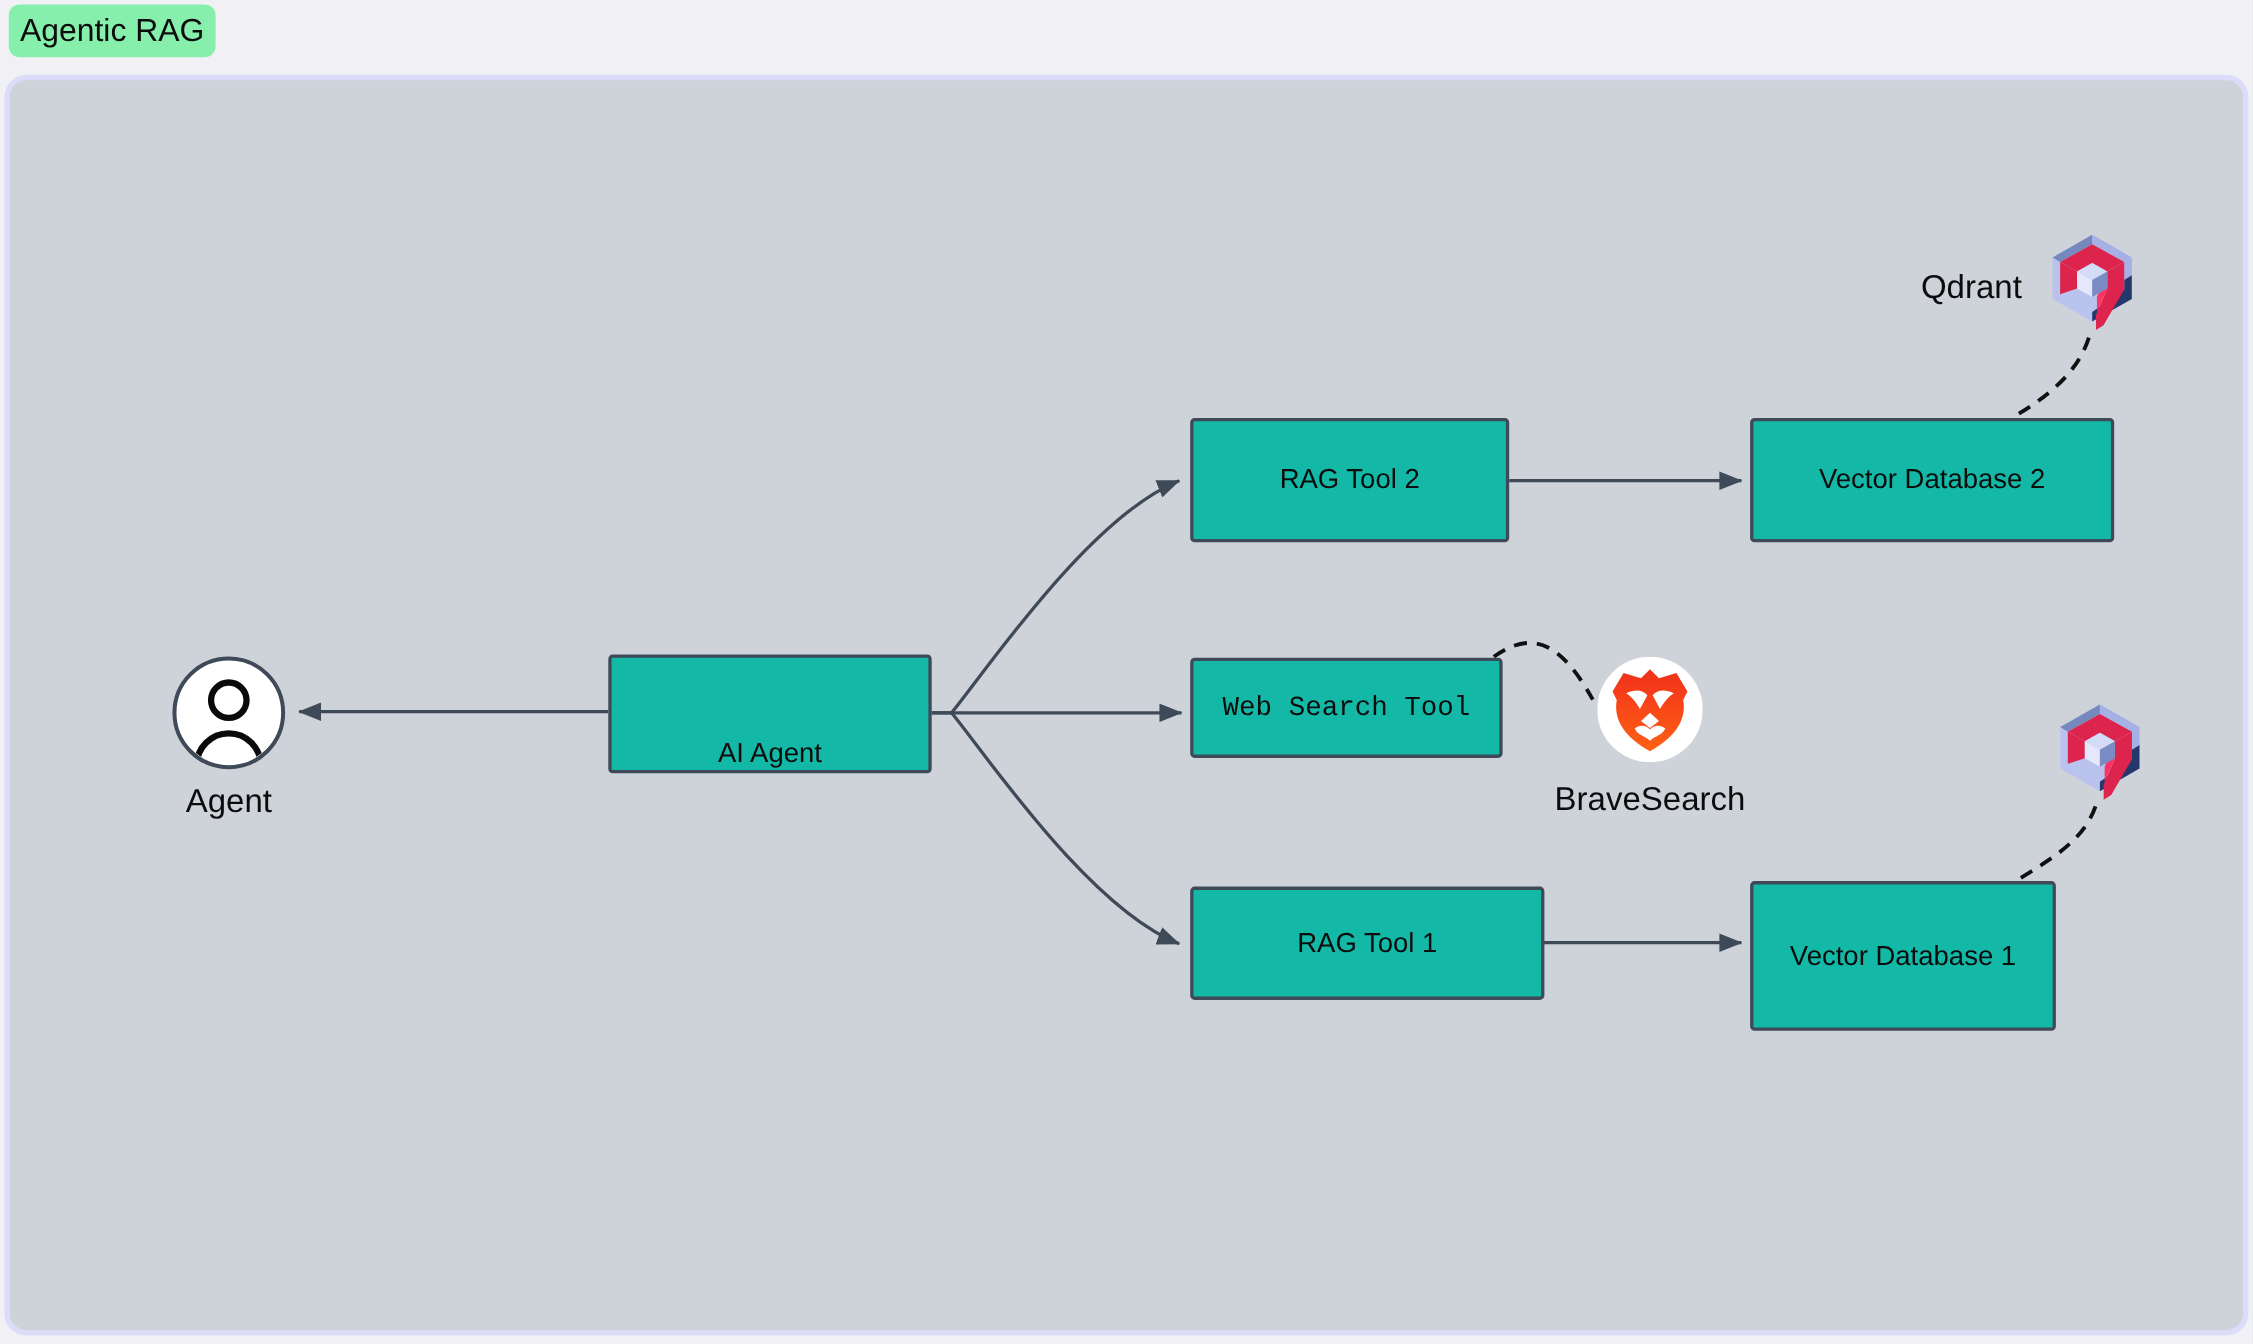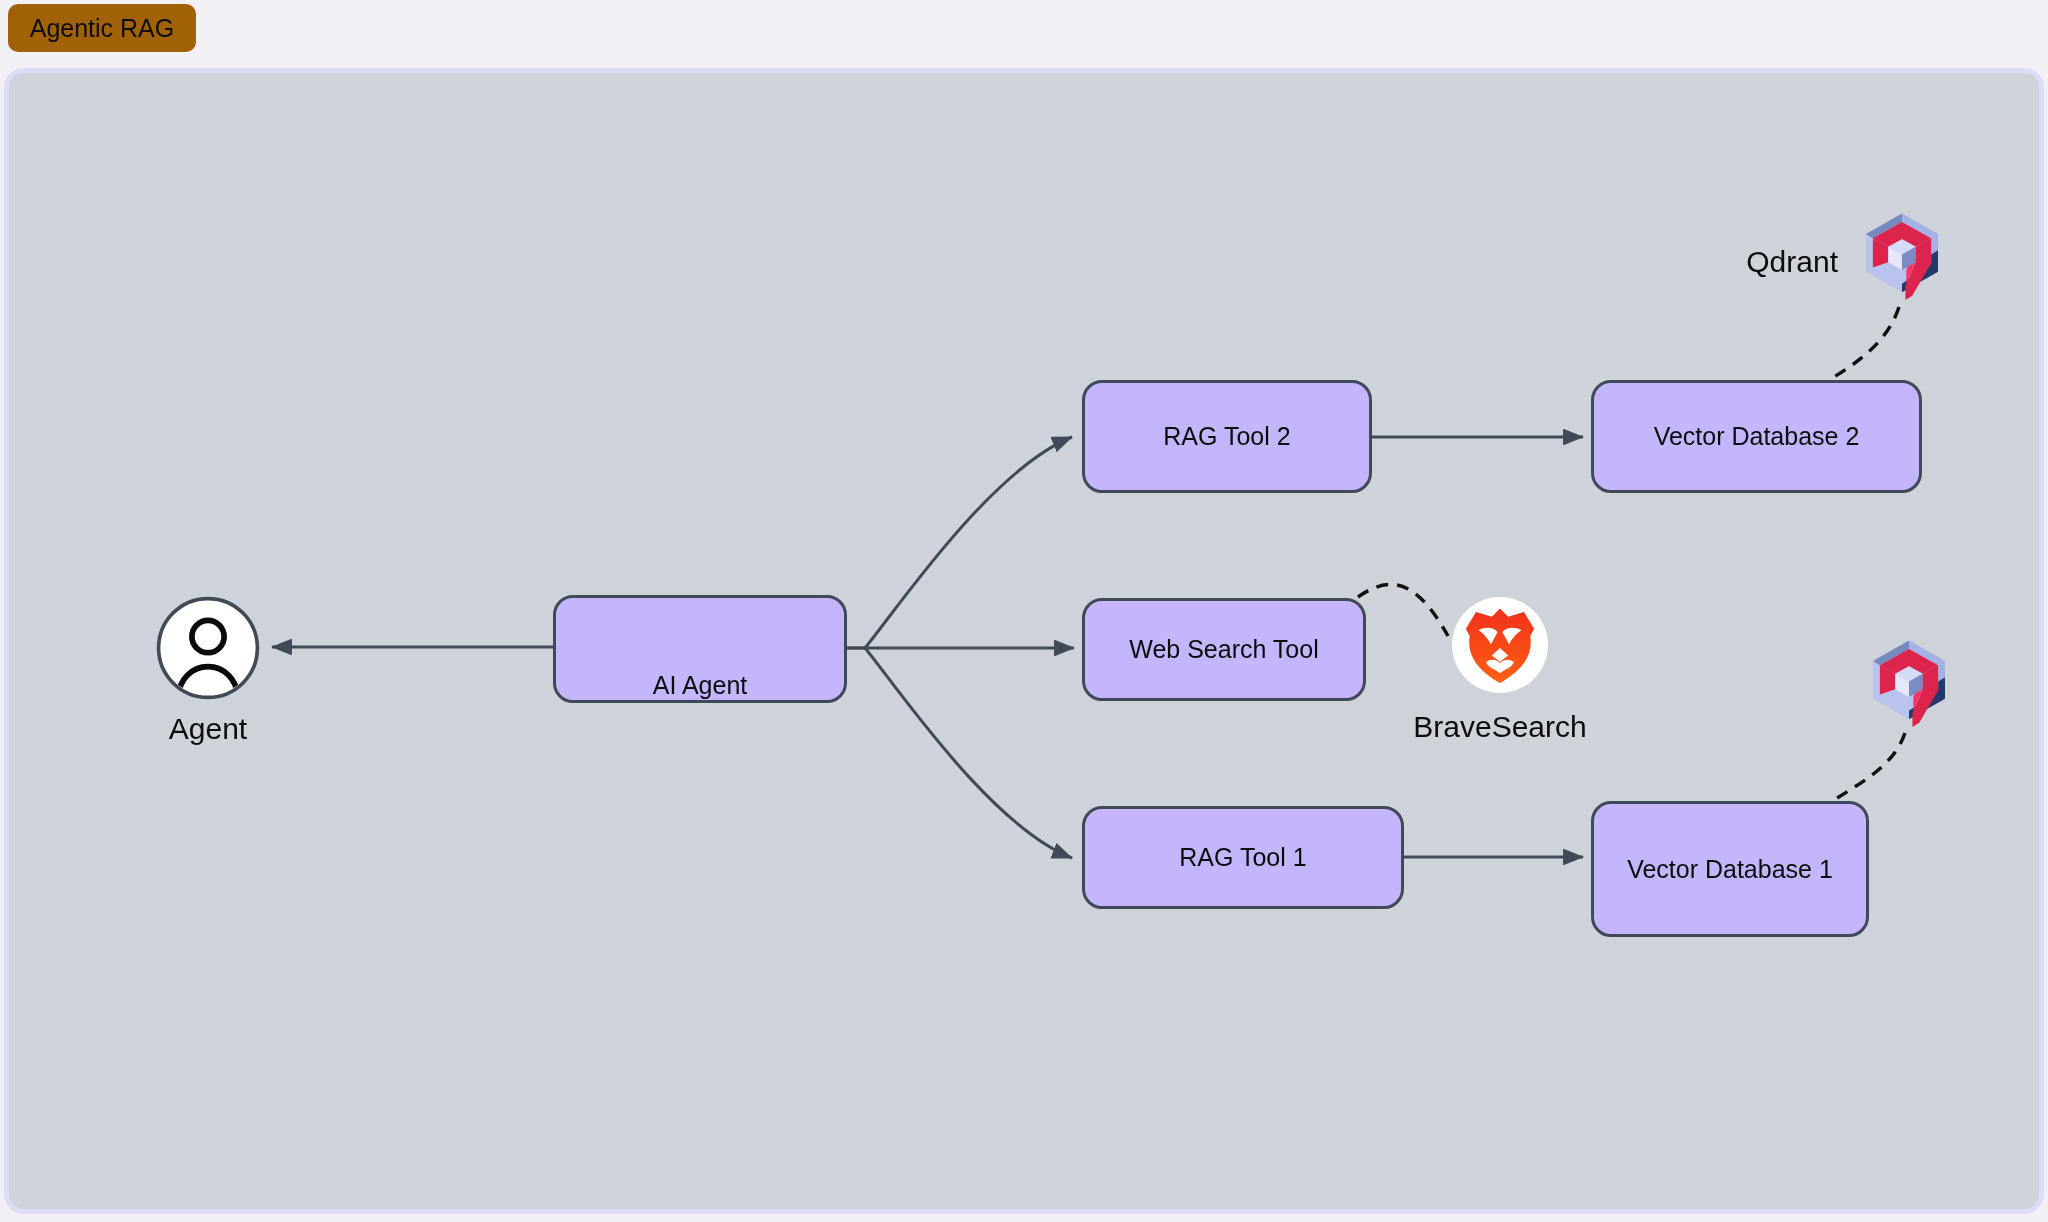--- a/index.html
+++ b/index.html
@@ -9,65 +9,65 @@
     font-family: "Liberation Sans", sans-serif;
     color: #0c0c0c;
     position: relative;
     overflow: hidden;
   }
   .page { position: absolute; inset: 0; width: 2048px; height: 1222px; }
 
   .title-chip {
     position: absolute; left: 8px; top: 4px;
     width: 188px; height: 48px;
-    background: #a16207;
+    background: #86efac;
     border-radius: 10px;
     display: flex; align-items: center; justify-content: center;
-    font-size: 25px;
+    font-size: 29px;
   }
 
   .canvas {
     position: absolute; left: 4px; top: 68px;
     width: 2040px; height: 1146px;
     box-sizing: border-box;
     background: #ced3da;
     border: 5px solid #dcdcf8;
     border-radius: 20px;
   }
 
   svg.edges-layer {
     position: absolute; left: 0; top: 0;
     width: 2048px; height: 1222px;
     pointer-events: none;
   }
 
   .node {
     position: absolute;
     box-sizing: border-box;
-    background: #c4b5fd;
+    background: #14b8a6;
     border: 3px solid #3f4a59;
-    border-radius: 20px;
+    border-radius: 4px;
     display: flex; align-items: center; justify-content: center;
     font-size: 25px;
   }
   .node span { pointer-events: none; }
 
   .icon-wrap { position: absolute; }
   .icon-label {
     position: absolute;
     font-size: 30px;
     line-height: 30px;
   }
   .center-label { text-align: center; }
   .right-label  { text-align: right; }
 
   
   #node-ai-agent        { left: 553px;  top: 595px; width: 294px; height: 108px; align-items: flex-end; }
   #node-rag-tool-2      { left: 1082px; top: 380px; width: 290px; height: 113px; }
-  #node-web-search-tool { left: 1082px; top: 598px; width: 284px; height: 103px; }
+  #node-web-search-tool { left: 1082px; top: 598px; width: 284px; height: 91px; font-family: Liberation Mono, monospace; }
   #node-rag-tool-1      { left: 1082px; top: 806px; width: 322px; height: 103px; }
   #node-vector-db-2     { left: 1591px; top: 380px; width: 331px; height: 113px; }
   #node-vector-db-1     { left: 1591px; top: 801px; width: 278px; height: 136px; }
 
   #user-icon-wrap   { left: 156px;  top: 596px; width: 104px; height: 104px; }
   #user-label       { left: 136px;  top: 714px; width: 144px; }
   #brave-icon-wrap  { left: 1452px; top: 597px; width: 96px;  height: 96px; }
   #brave-label      { left: 1410px; top: 712px; width: 180px; }
   #qdrant-icon-wrap-1 { left: 1859px; top: 210px; width: 86px; height: 96px; }
   #qdrant-label       { left: 1690px; top: 247px; width: 148px; }

